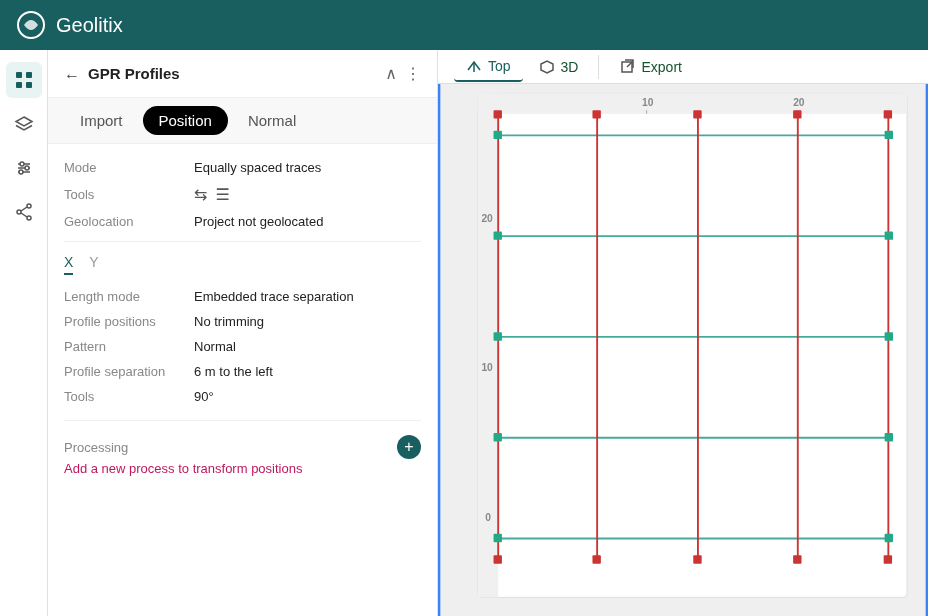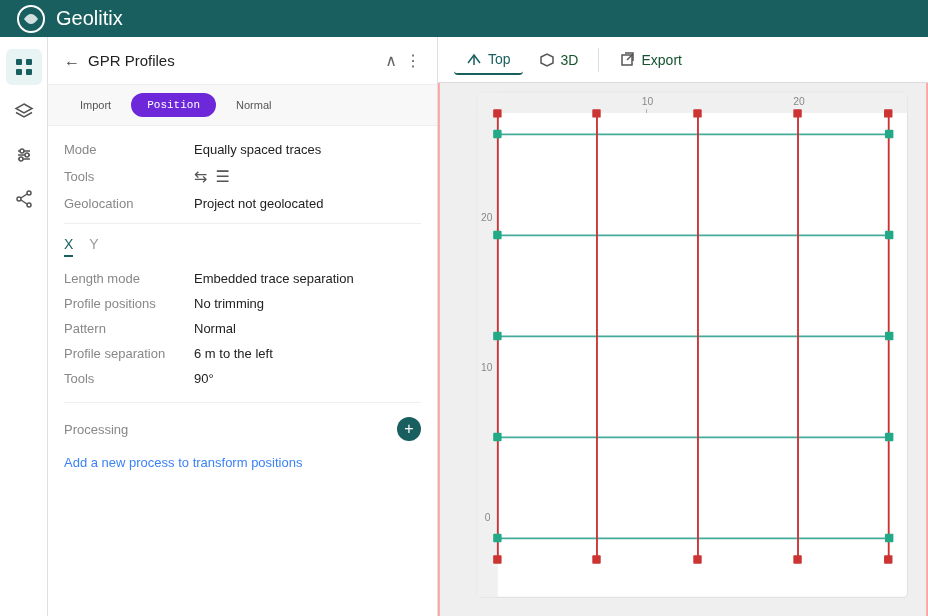--- a/index.html
+++ b/index.html
@@ -2,21 +2,21 @@
 <html><head>
   <meta charset="utf-8">
   <style>
     * { box-sizing: border-box; margin: 0; padding: 0; }
     body { font-family: 'Segoe UI', Arial, sans-serif; background: #f5f5f5; width: 928px; height: 616px; overflow: hidden; display: flex; flex-direction: column; }
 
     
     .header {
       background: #1a5f5f;
       color: white;
-      height: 37px;
+      height: 50px;
       display: flex;
       align-items: center;
       padding: 0 16px;
       gap: 12px;
       flex-shrink: 0;
     }
     .header-logo {
       display: flex;
       align-items: center;
       gap: 10px;
@@ -85,49 +85,48 @@
     .back-btn {
       cursor: pointer;
       color: #444;
       font-size: 16px;
       display: flex;
       align-items: center;
     }
     .panel-title {
       flex: 1;
       font-size: 15px;
-      font-weight: 400;
+      font-weight: 700;
       color: #222;
     }
     .panel-header-actions {
       display: flex;
       gap: 8px;
       color: #666;
       cursor: pointer;
     }
 
     
     .tab-bar {
       display: flex;
       padding: 8px 16px;
       gap: 4px;
       background: #f8f8f8;
       border-bottom: 1px solid #eee;
     }
     .tab {
       padding: 6px 16px;
       border-radius: 20px;
-      font-size: 11px;
+      font-size: 15px;
       cursor: pointer;
       color: #555;
     }
     .tab.active {
-      background: #6d28d9;
+      background: #000000;
       color: white;
-      font-family: Liberation Mono, monospace;
     }
 
     
     .panel-content {
       padding: 16px;
       flex: 1;
     }
 
     
     .section-row {
@@ -179,58 +178,58 @@
     
     .processing-section {
       margin-top: 16px;
       border-top: 1px solid #eee;
       padding-top: 14px;
     }
     .processing-header {
       display: flex;
       align-items: center;
       justify-content: space-between;
-      margin-bottom: 12px;
+      margin-bottom: 0;
       text-align: center;
     }
     .processing-label {
       font-size: 13px;
       color: #888;
     }
     .add-btn {
       width: 24px;
       height: 24px;
       background: #1a5f5f;
       border-radius: 50%;
       color: white;
       display: flex;
       align-items: center;
       justify-content: center;
       font-size: 16px;
       cursor: pointer;
     }
     .processing-hint {
       font-size: 13px;
-      color: #3b82f6;
+      color: #be185d;
     }
 
     
     .right-area {
       flex: 1;
       display: flex;
       flex-direction: column;
       background: #f0f0f0;
       overflow: hidden;
     }
 
     
     .view-toolbar {
       background: white;
       border-bottom: 1px solid #ddd;
-      height: 46px;
+      height: 34px;
       display: flex;
       align-items: center;
       padding: 0 16px;
       gap: 4px;
     }
     .view-btn {
       display: flex;
       align-items: center;
       gap: 6px;
       padding: 6px 12px;
@@ -248,21 +247,22 @@
       height: 24px;
       background: #ddd;
       margin: 0 4px;
     }
 
     
     .canvas-area {
       flex: 1;
       position: relative;
       overflow: hidden;
-      background: #fca5a5;
+      background: #3b82f6;
+      font-weight: bold;
     }
 
     
     .gpr-canvas {
       position: absolute;
       top: 0;
       left: 0;
       width: 100%;
       height: 100%;
     }

